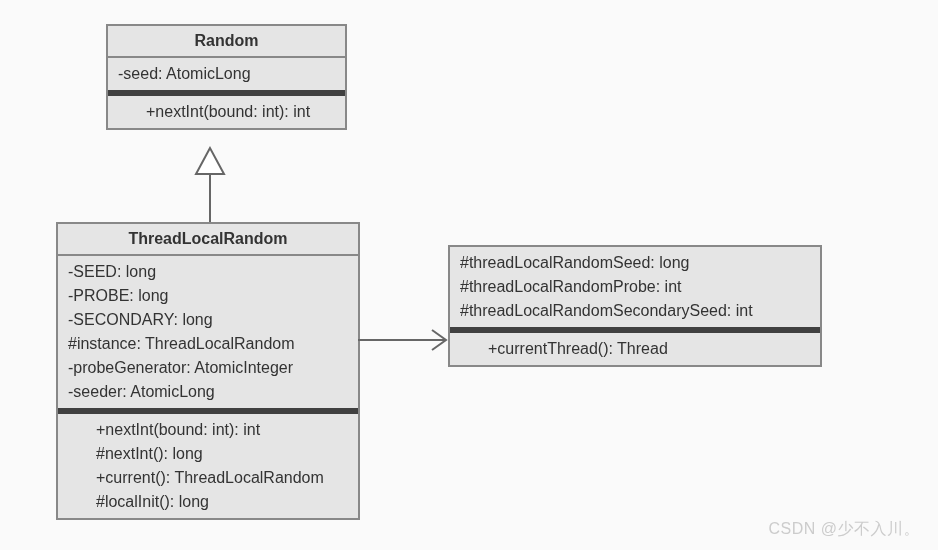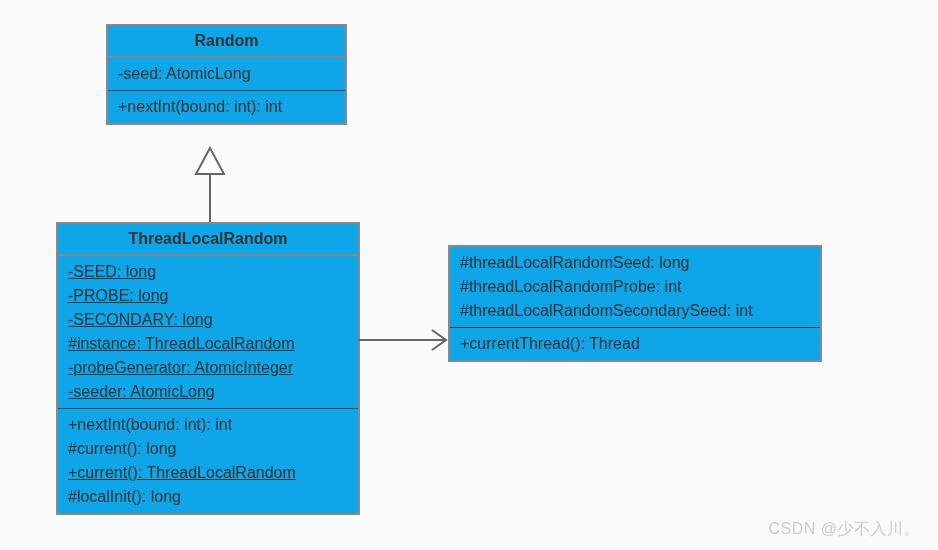--- a/index.html
+++ b/index.html
@@ -9,43 +9,43 @@
     height: 550px;
     background: #fafafa;
     font-family: Arial, Helvetica, sans-serif;
     font-size: 16px;
     color: #333;
     position: relative;
     overflow: hidden;
   }
   .uml-class {
     position: absolute;
-    background: #0ea5e9;
+    background: #e5e5e5;
     border: 2px solid #888;
   }
   .uml-title {
     text-align: center;
     font-weight: bold;
     padding: 6px 10px;
     border-bottom: 2px solid #888;
     white-space: nowrap;
   }
   .uml-section {
     padding: 4px 10px;
-    border-bottom: 1px solid #404040;
+    border-bottom: 6px solid #404040;
   }
   .uml-section:last-child {
     border-bottom: none;
+    margin-left: 28px;
   }
   .uml-row {
     line-height: 24px;
     white-space: nowrap;
   }
   .static {
-    text-decoration: underline;
   }
   svg.overlay {
     position: absolute;
     left: 0; top: 0;
     width: 938px; height: 550px;
     pointer-events: none;
   }
   .watermark {
     position: absolute;
     right: 18px;
@@ -73,21 +73,21 @@
   <div class="uml-section">
     <div class="uml-row static">-SEED: long</div>
     <div class="uml-row static">-PROBE: long</div>
     <div class="uml-row static">-SECONDARY: long</div>
     <div class="uml-row static">#instance: ThreadLocalRandom</div>
     <div class="uml-row static">-probeGenerator: AtomicInteger</div>
     <div class="uml-row static">-seeder: AtomicLong</div>
   </div>
   <div class="uml-section">
     <div class="uml-row">+nextInt(bound: int): int</div>
-    <div class="uml-row">#current(): long</div>
+    <div class="uml-row">#nextInt(): long</div>
     <div class="uml-row static">+current(): ThreadLocalRandom</div>
     <div class="uml-row">#localInit(): long</div>
   </div>
 </div>
 
 <div class="uml-class" style="left:448px; top:245px; width:370px;">
   <div class="uml-section">
     <div class="uml-row">#threadLocalRandomSeed: long</div>
     <div class="uml-row">#threadLocalRandomProbe: int</div>
     <div class="uml-row">#threadLocalRandomSecondarySeed: int</div>

